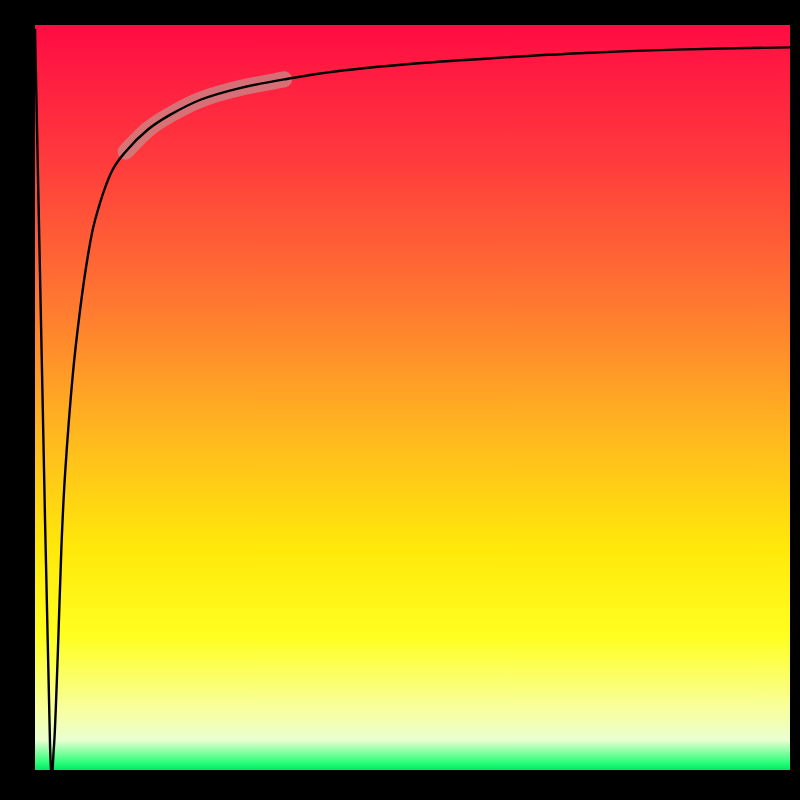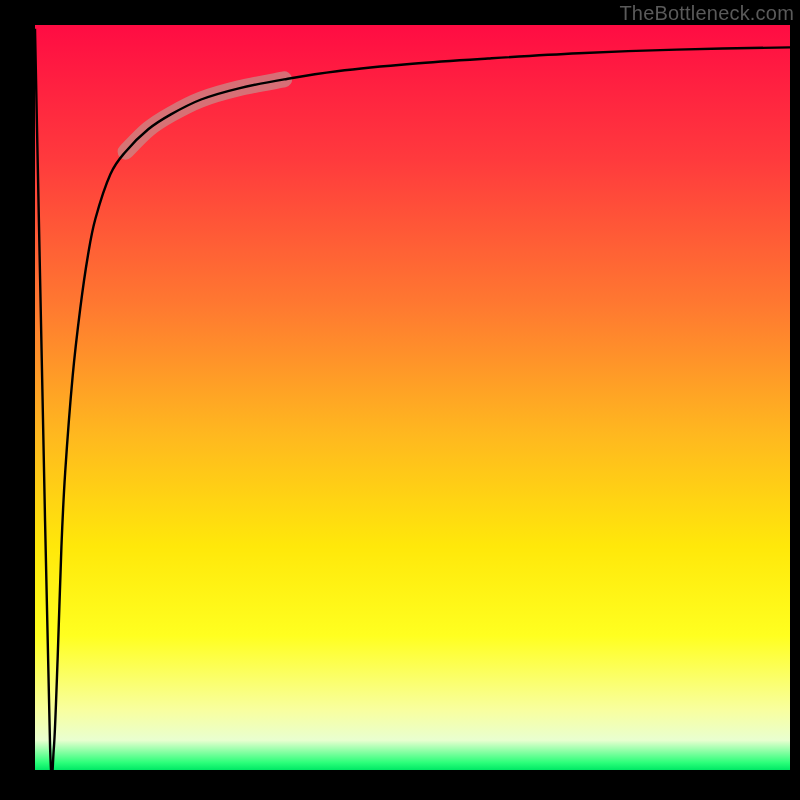--- a/index.html
+++ b/index.html
@@ -62,14 +62,13 @@
 
 <div class="frame">
 
   <div class="plot-area"></div>
 
   <svg class="curve" viewBox="0 0 755 745" preserveAspectRatio="none">
     <path id="highlight-path" fill="none" stroke="#c98a88" stroke-opacity="0.75" stroke-width="16" stroke-linecap="round" d="M 90.60 126.65 C 94.38 122.92, 105.70 110.51, 113.25 104.30 C 120.80 98.09, 127.09 94.37, 135.90 89.40 C 144.71 84.43, 154.77 78.85, 166.10 74.50 C 177.43 70.15, 190.01 66.68, 203.85 63.32 C 217.69 59.97, 241.60 55.87, 249.15 54.38"></path>
     <path id="main-path" fill="none" stroke="#000" stroke-width="2.4" stroke-linejoin="round" d="M 0.00 3.73 C 1.26 65.19, 5.03 252.68, 7.55 372.50 C 10.07 492.32, 13.21 664.29, 15.10 722.65 C 16.99 781.01, 17.62 737.55, 18.88 722.65 C 20.13 707.75, 21.39 666.77, 22.65 633.25 C 23.91 599.73, 25.17 552.54, 26.43 521.50 C 27.68 490.46, 28.31 475.56, 30.20 447.00 C 32.09 418.44, 35.23 377.47, 37.75 350.15 C 40.27 322.83, 42.78 302.97, 45.30 283.10 C 47.82 263.23, 50.33 245.85, 52.85 230.95 C 55.37 216.05, 56.63 207.36, 60.40 193.70 C 64.17 180.04, 70.47 160.18, 75.50 149.00 C 80.53 137.82, 84.31 134.10, 90.60 126.65 C 96.89 119.20, 105.70 110.51, 113.25 104.30 C 120.80 98.09, 127.09 94.37, 135.90 89.40 C 144.71 84.43, 154.77 78.85, 166.10 74.50 C 177.43 70.15, 190.01 66.68, 203.85 63.32 C 217.69 59.97, 232.79 57.24, 249.15 54.38 C 265.51 51.53, 280.61 48.80, 302.00 46.19 C 323.39 43.58, 352.33 40.85, 377.50 38.74 C 402.67 36.63, 425.32 35.26, 453.00 33.52 C 480.68 31.79, 512.14 29.80, 543.60 28.31 C 575.06 26.82, 606.52 25.58, 641.75 24.58 C 676.98 23.59, 736.13 22.72, 755.00 22.35"></path>
   </svg>
 
-  <div class="attribution">TheBottleneck.com</div>
 </div>
 
 </body></html>

